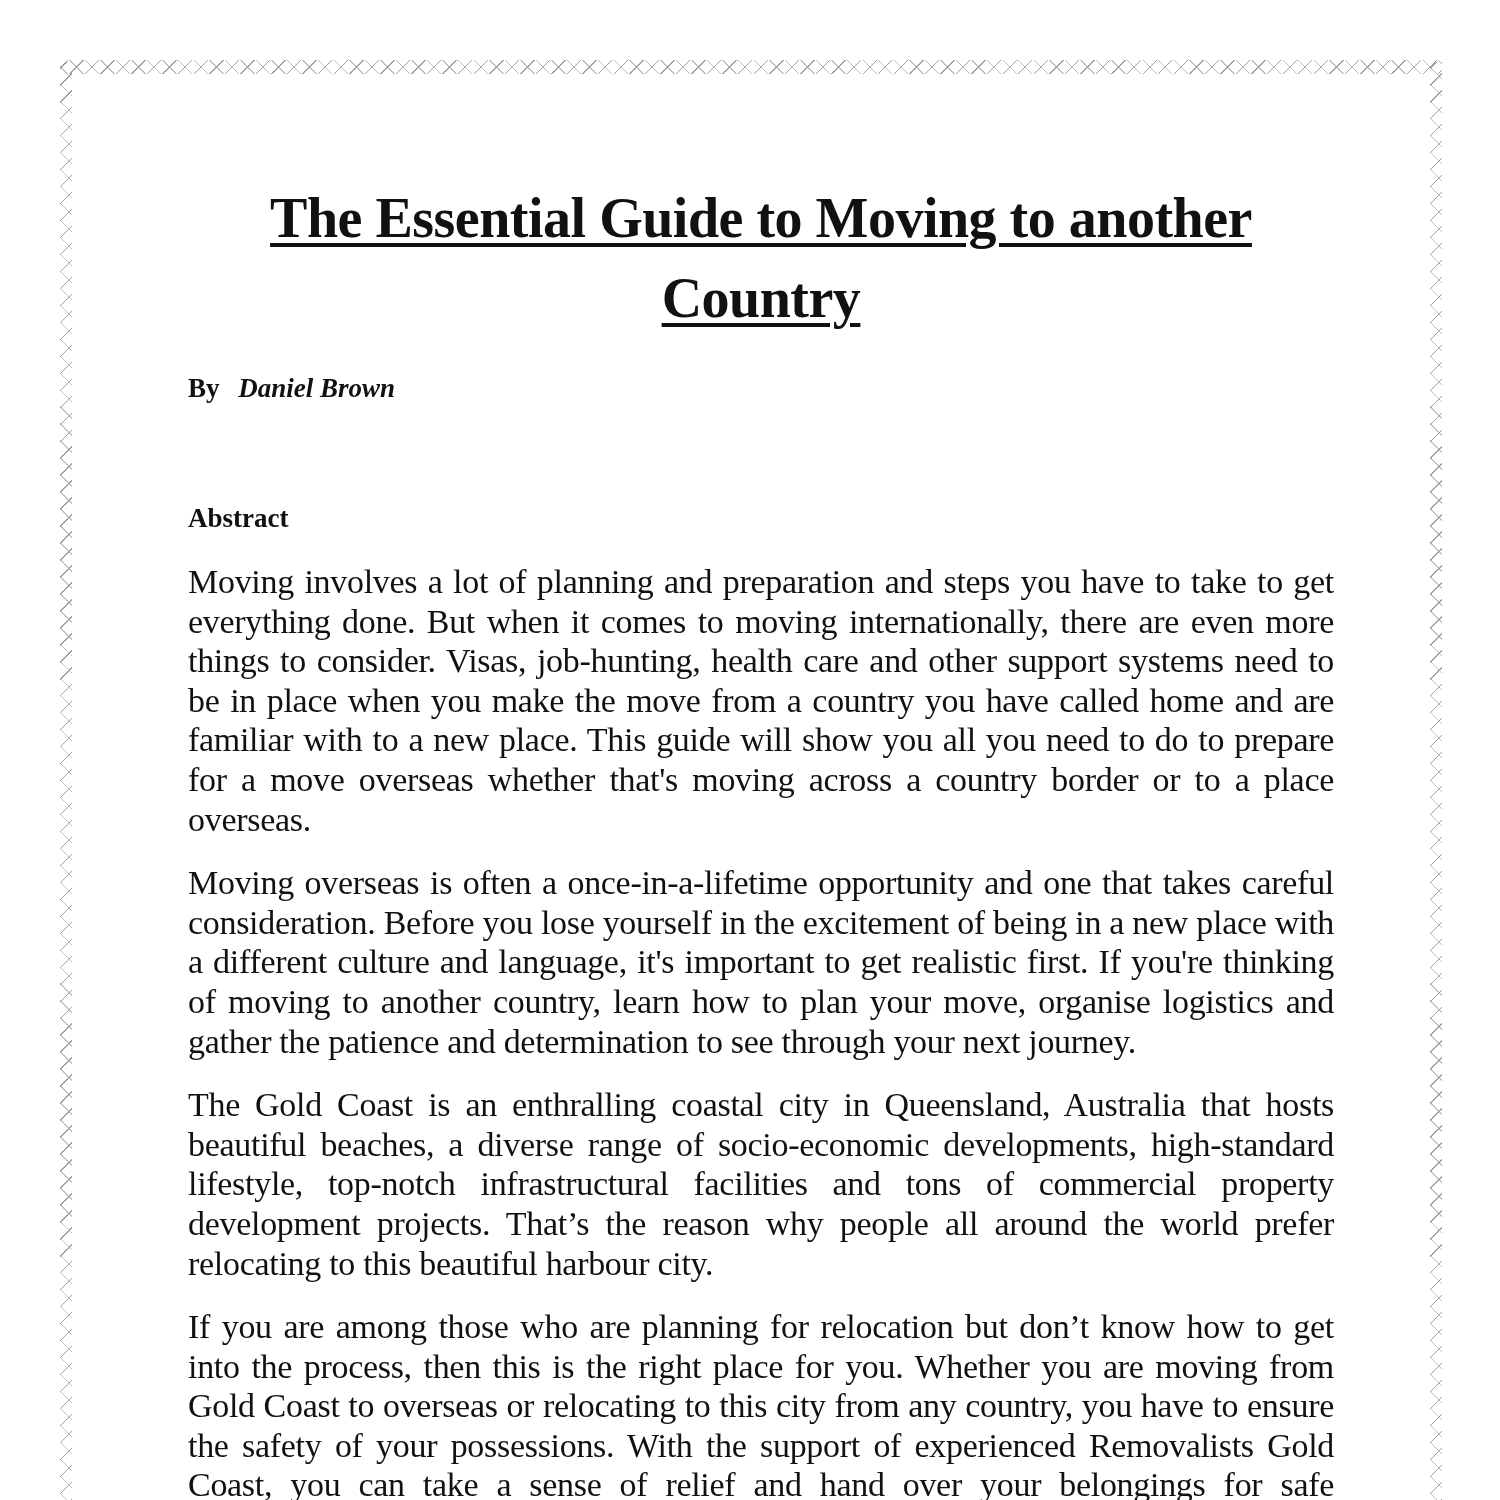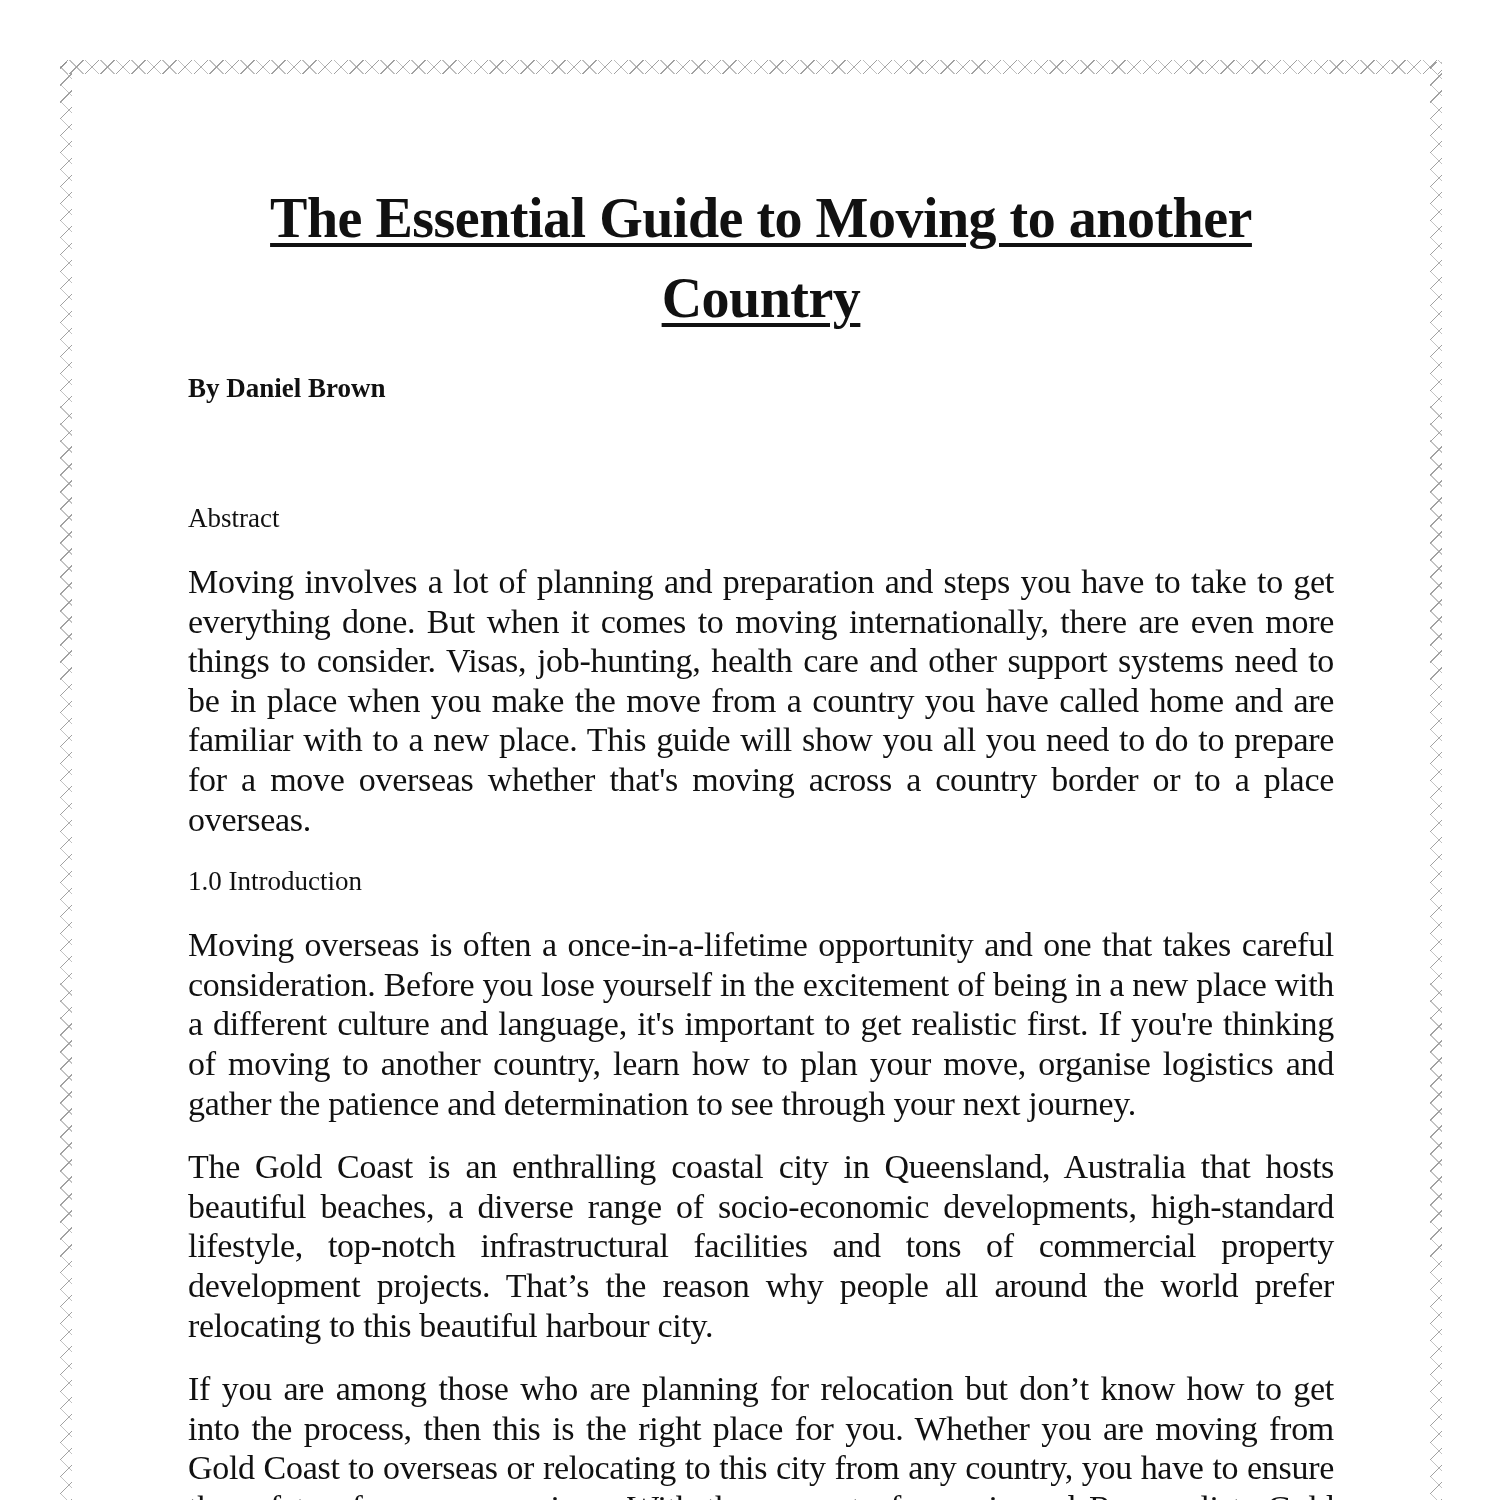--- a/index.html
+++ b/index.html
@@ -57,24 +57,26 @@
       margin: 0;
       letter-spacing: -0.5px;
     }
     .byline {
       font-size: 27px;
       font-weight: bold;
       margin-top: 30px;
       line-height: 40px;
     }
     .byline .author {
+      font-style: italic;
+      margin-left: 12px;
     }
     .section-heading {
       font-size: 27px;
-      font-weight: normal;
+      font-weight: bold;
       line-height: 40px;
       margin: 0;
     }
     .abstract-heading {
       margin-top: 90px;
     }
     .para {
       font-size: 34px;
       line-height: 39.6px;
       text-align: justify;
@@ -94,17 +96,16 @@
 <div class="content">
   <h1 class="title">The Essential Guide to Moving to another Country</h1>
 
   <div class="byline">
     <span>By </span><span class="author">Daniel Brown</span>
   </div>
 
   <h2 class="section-heading abstract-heading">Abstract</h2>
   <p class="para gap-s">Moving involves a lot of planning and preparation and steps you have to take to get everything done. But when it comes to moving internationally, there are even more things to consider. Visas, job-hunting, health care and other support systems need to be in place when you make the move from a country you have called home and are familiar with to a new place. This guide will show you all you need to do to prepare for a move overseas whether that's moving across a country border or to a place overseas.</p>
 
-  <h2 class="section-heading gap-m">1.0 Introduction</h2>
   <p class="para gap-s">Moving overseas is often a once-in-a-lifetime opportunity and one that takes careful consideration. Before you lose yourself in the excitement of being in a new place with a different culture and language, it's important to get realistic first. If you're thinking of moving to another country, learn how to plan your move, organise logistics and gather the patience and determination to see through your next journey.</p>
   <p class="para gap-s">The Gold Coast is an enthralling coastal city in Queensland, Australia that hosts beautiful beaches, a diverse range of socio-economic developments, high-standard lifestyle, top-notch infrastructural facilities and tons of commercial property development projects. That’s the reason why people all around the world prefer relocating to this beautiful harbour city.</p>
   <p class="para gap-s">If you are among those who are planning for relocation but don’t know how to get into the process, then this is the right place for you. Whether you are moving from Gold Coast to overseas or relocating to this city from any country, you have to ensure the safety of your possessions. With the support of experienced Removalists Gold Coast, you can take a sense of relief and hand over your belongings for safe relocation.</p>
 </div>
 
 </body></html>

